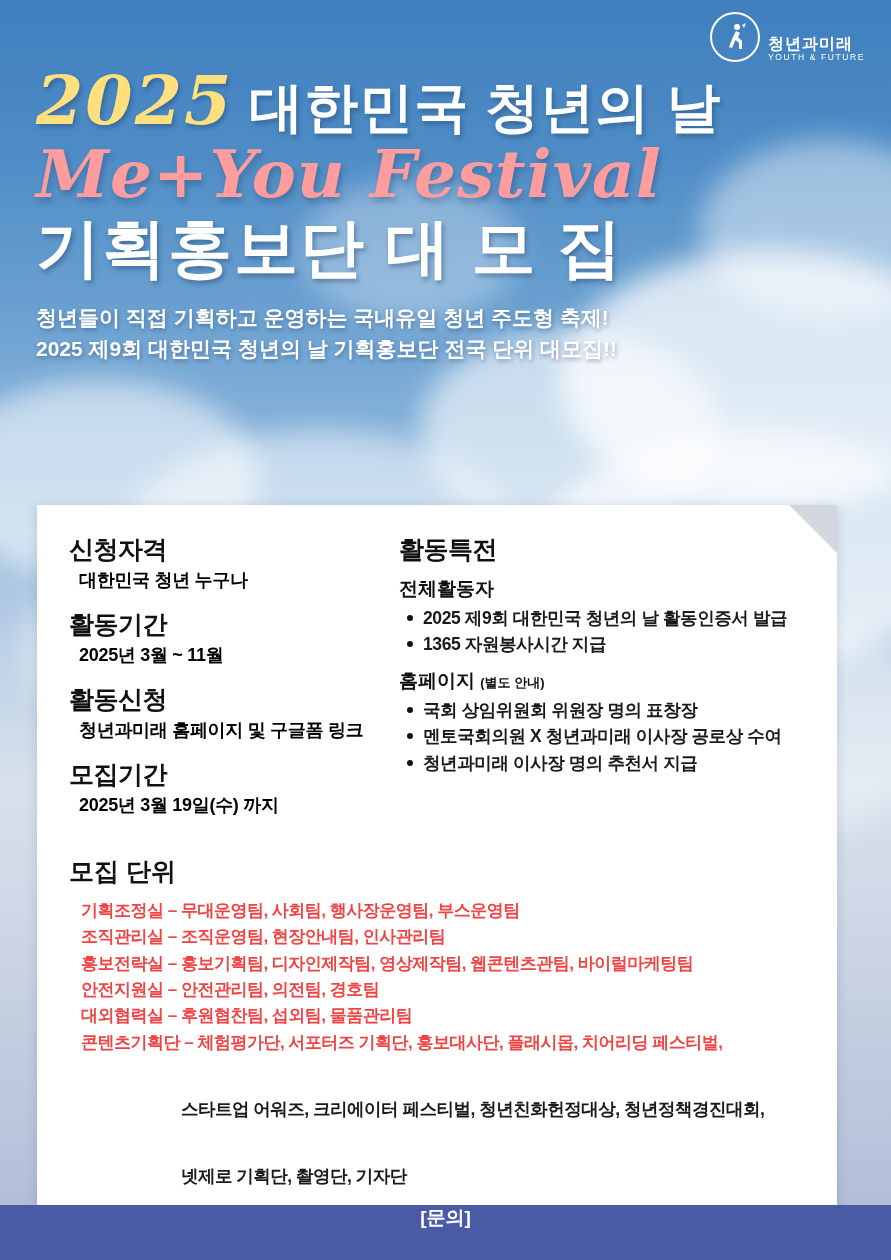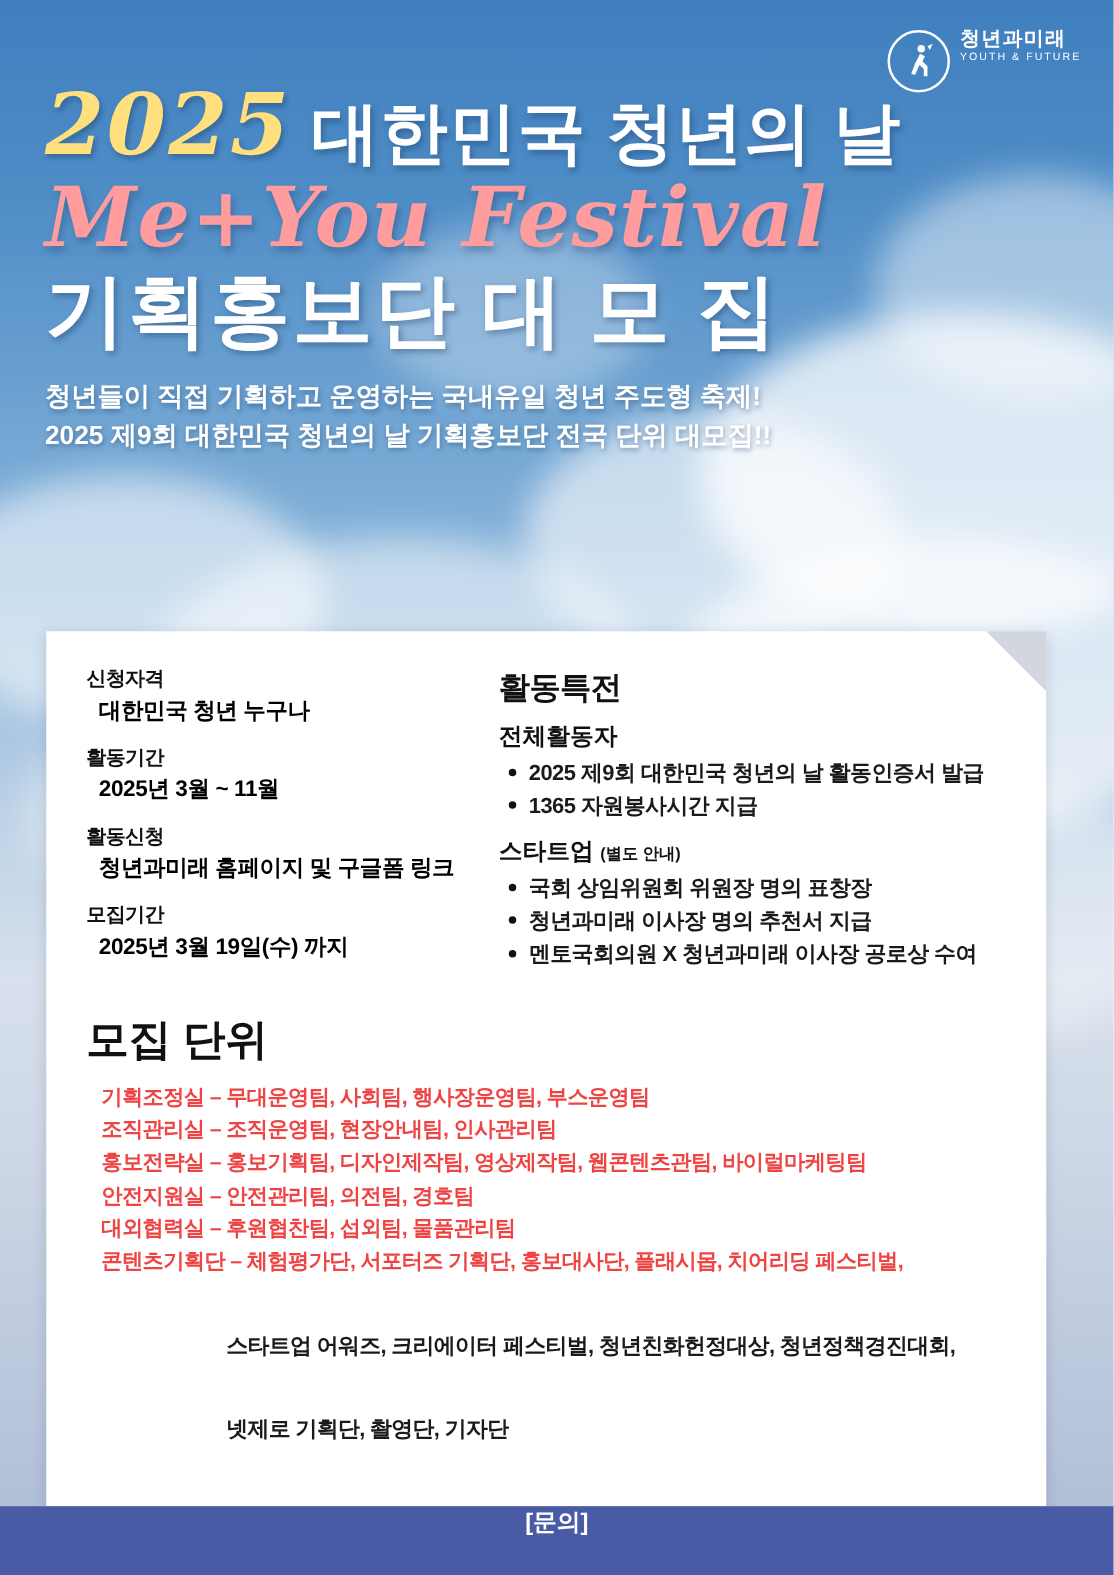--- a/index.html
+++ b/index.html
@@ -44,23 +44,23 @@
   .c5 { left: 120px;  top: 430px; width: 400px; height: 230px; background: rgba(255,255,255,0.5); }
   .c6 { left: 540px;  top: 430px; width: 420px; height: 240px; background: rgba(255,255,255,0.65); }
   .c7 { left: 20px;   top: 560px; width: 300px; height: 180px; background: rgba(255,255,255,0.38); }
   .c8 { left: 600px;  top: 620px; width: 340px; height: 220px; background: rgba(255,255,255,0.35); }
   .c9 { left: 300px;  top: 180px; width: 220px; height: 140px; background: rgba(255,255,255,0.3); }
 
   
   .logo {
     position: absolute;
     right: 26px;
-    top: 24px;
-    display: flex;
-    align-items: flex-start;
+    top: 12px;
+    display: flex;
+    align-items: flex-end;
     gap: 8px;
   }
   .logo-mark {
     width: 46px; height: 46px;
     border-radius: 50%;
     border: 2px solid #ffffff;
     position: relative;
     display: flex;
     align-items: center;
     justify-content: center;
@@ -152,21 +152,21 @@
     border-left: 48px solid transparent;
   }
   .panel-inner { position: relative; padding: 28px 32px 0 32px; }
 
   .cols { display: flex; }
   .col-left { width: 320px; }
   .col-right { flex: 1; padding-left: 10px; }
 
   h3.sec {
     margin: 0 0 2px 0;
-    font-size: 16px;
+    font-size: 25px;
     font-weight: bold;
     color: #111111;
     letter-spacing: -0.5px;
   }
   .sec-body {
     margin: 0 0 16px 10px;
     font-size: 18px;
     color: #000000;
     font-weight: bold;
     letter-spacing: -0.3px;
@@ -201,21 +201,21 @@
     background: #111111;
     border-radius: 50%;
   }
   ul.bullets li .cont { display: block; padding-left: 2px; }
   .big-bullets li { font-size: 18.5px; margin-bottom: 5px; }
 
   
   .units { margin-top: 22px; }
   .units h3 {
     margin: 0 0 10px 0;
-    font-size: 34px;
+    font-size: 25px;
     font-weight: bold;
     color: #111111;
   }
   .unit-row {
     display: flex;
     font-size: 17px;
     font-weight: bold;
     color: #ef4444;
     line-height: 1.55;
     letter-spacing: -0.5px;
@@ -322,27 +322,27 @@
           <ul class="bullets">
             <li>
               <span>2025 제9회 대한민국 청년의 날 활동인증서 발급</span>
             </li>
             <li>
               <span>1365 자원봉사시간 지급</span>
             </li>
           </ul>
 
           <div class="sub-head">
-            <span>스타트업</span>
+            <span>홈페이지</span>
             <span class="note">(별도 안내)</span>
           </div>
           <ul class="bullets big-bullets">
             <li>국회 상임위원회 위원장 명의 표창장</li>
+            <li>멘토국회의원 X 청년과미래 이사장 공로상 수여</li>
             <li>청년과미래 이사장 명의 추천서 지급</li>
-            <li>멘토국회의원 X 청년과미래 이사장 공로상 수여</li>
           </ul>
         </div>
       </div>
 
       <div class="units">
         <h3>모집 단위</h3>
 
         <div class="unit-row">
           <span class="name">기획조정실 –</span>&nbsp;
           <span>무대운영팀, 사회팀, 행사장운영팀, 부스운영팀</span>

